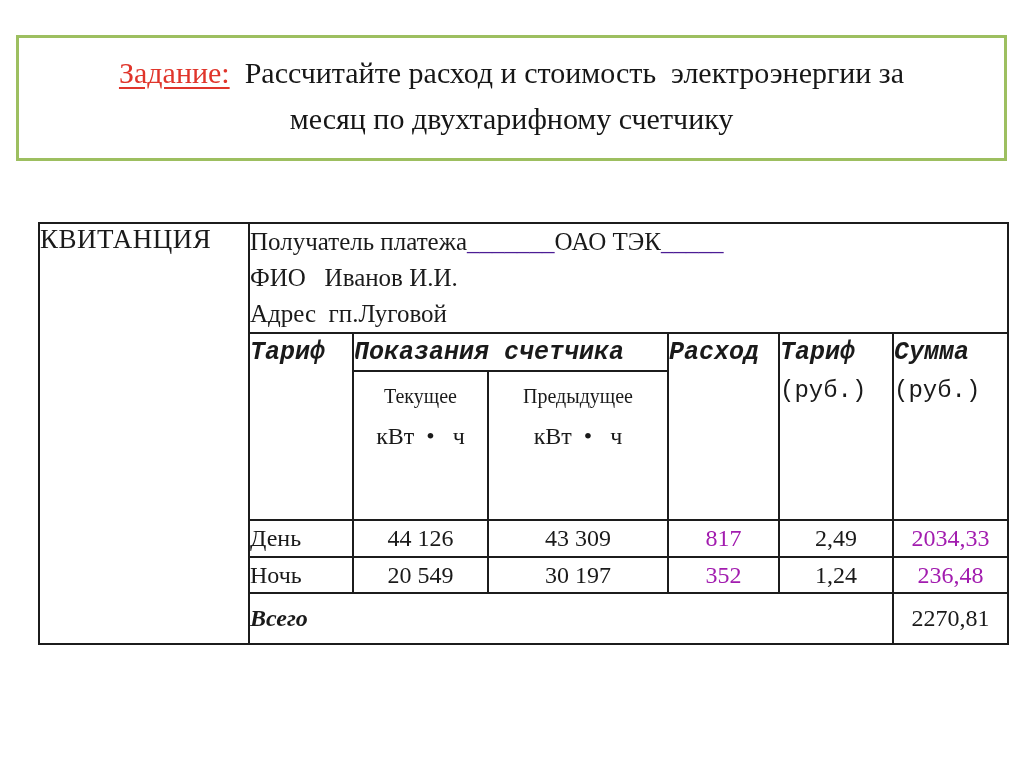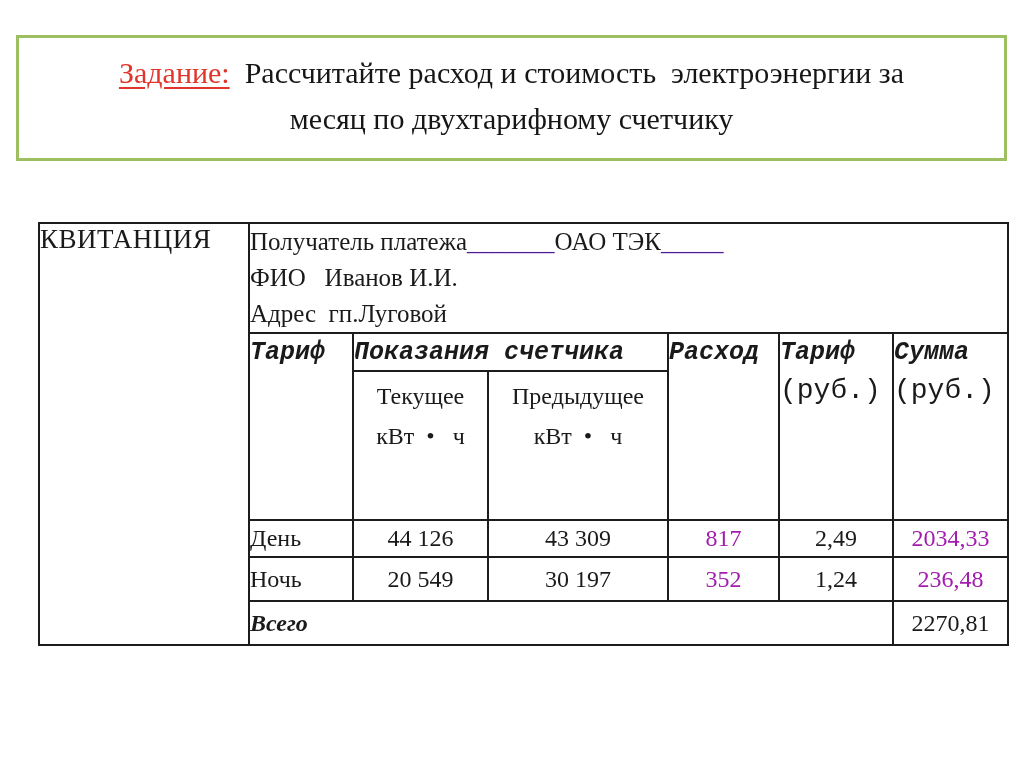--- a/index.html
+++ b/index.html
@@ -30,23 +30,23 @@
   }
   td.kvit{
     font-size:27px;padding:116px 4px 0 8px;letter-spacing:.5px;
   }
   td.info{padding:2px 0 0 12px;}
   .info-line{font-size:25px;line-height:36px;white-space:pre;}
   .blank{color:#4c1d95;}
   .bi{font-weight:bold;font-style:italic;}
   tr.hdr td{text-align:left;font-family:Liberation Mono, monospace;}
   .hdr-main{font-size:25px;line-height:34px;padding-top:2px;font-weight:bold;font-style:italic;}
-  .hdr-unit{font-size:28px;line-height:42px;white-space:pre;}
+  .hdr-unit{font-size:24px;line-height:42px;white-space:pre;}
   td.readings{border-bottom-width:3px;border-radius:17px;}
-  .sub-line1{font-size:24px;line-height:40px;padding-top:4px;text-align:center;}
+  .sub-line1{font-size:20px;line-height:40px;padding-top:4px;text-align:center;}
   .sub-line2{font-size:24px;line-height:40px;text-align:center;white-space:pre;}
   tr.data td{vertical-align:middle;}
   td.lbl{text-align:left;padding-left:8px;}
   td.num{text-align:center;}
   .red{color:#a21caf;}
 </style>
 </head>
 <body>
 
 <div class="task-box">
@@ -103,26 +103,26 @@
     </td>
   </tr>
   <tr class="data" style="height:37px">
     <td class="lbl">День</td>
     <td class="num">44 126</td>
     <td class="num">43 309</td>
     <td class="num red">817</td>
     <td class="num">2,49</td>
     <td class="num red">2034,33</td>
   </tr>
-  <tr class="data" style="height:44px">
+  <tr class="data" style="height:36px">
     <td class="lbl">Ночь</td>
     <td class="num">20 549</td>
     <td class="num">30 197</td>
     <td class="num red">352</td>
     <td class="num">1,24</td>
     <td class="num red">236,48</td>
   </tr>
-  <tr class="data" style="height:44px">
+  <tr class="data" style="height:51px">
     <td class="lbl bi" colspan="5">Всего</td>
     <td class="num">2270,81</td>
   </tr>
 </tbody>
   </table>
 
 </body></html>

